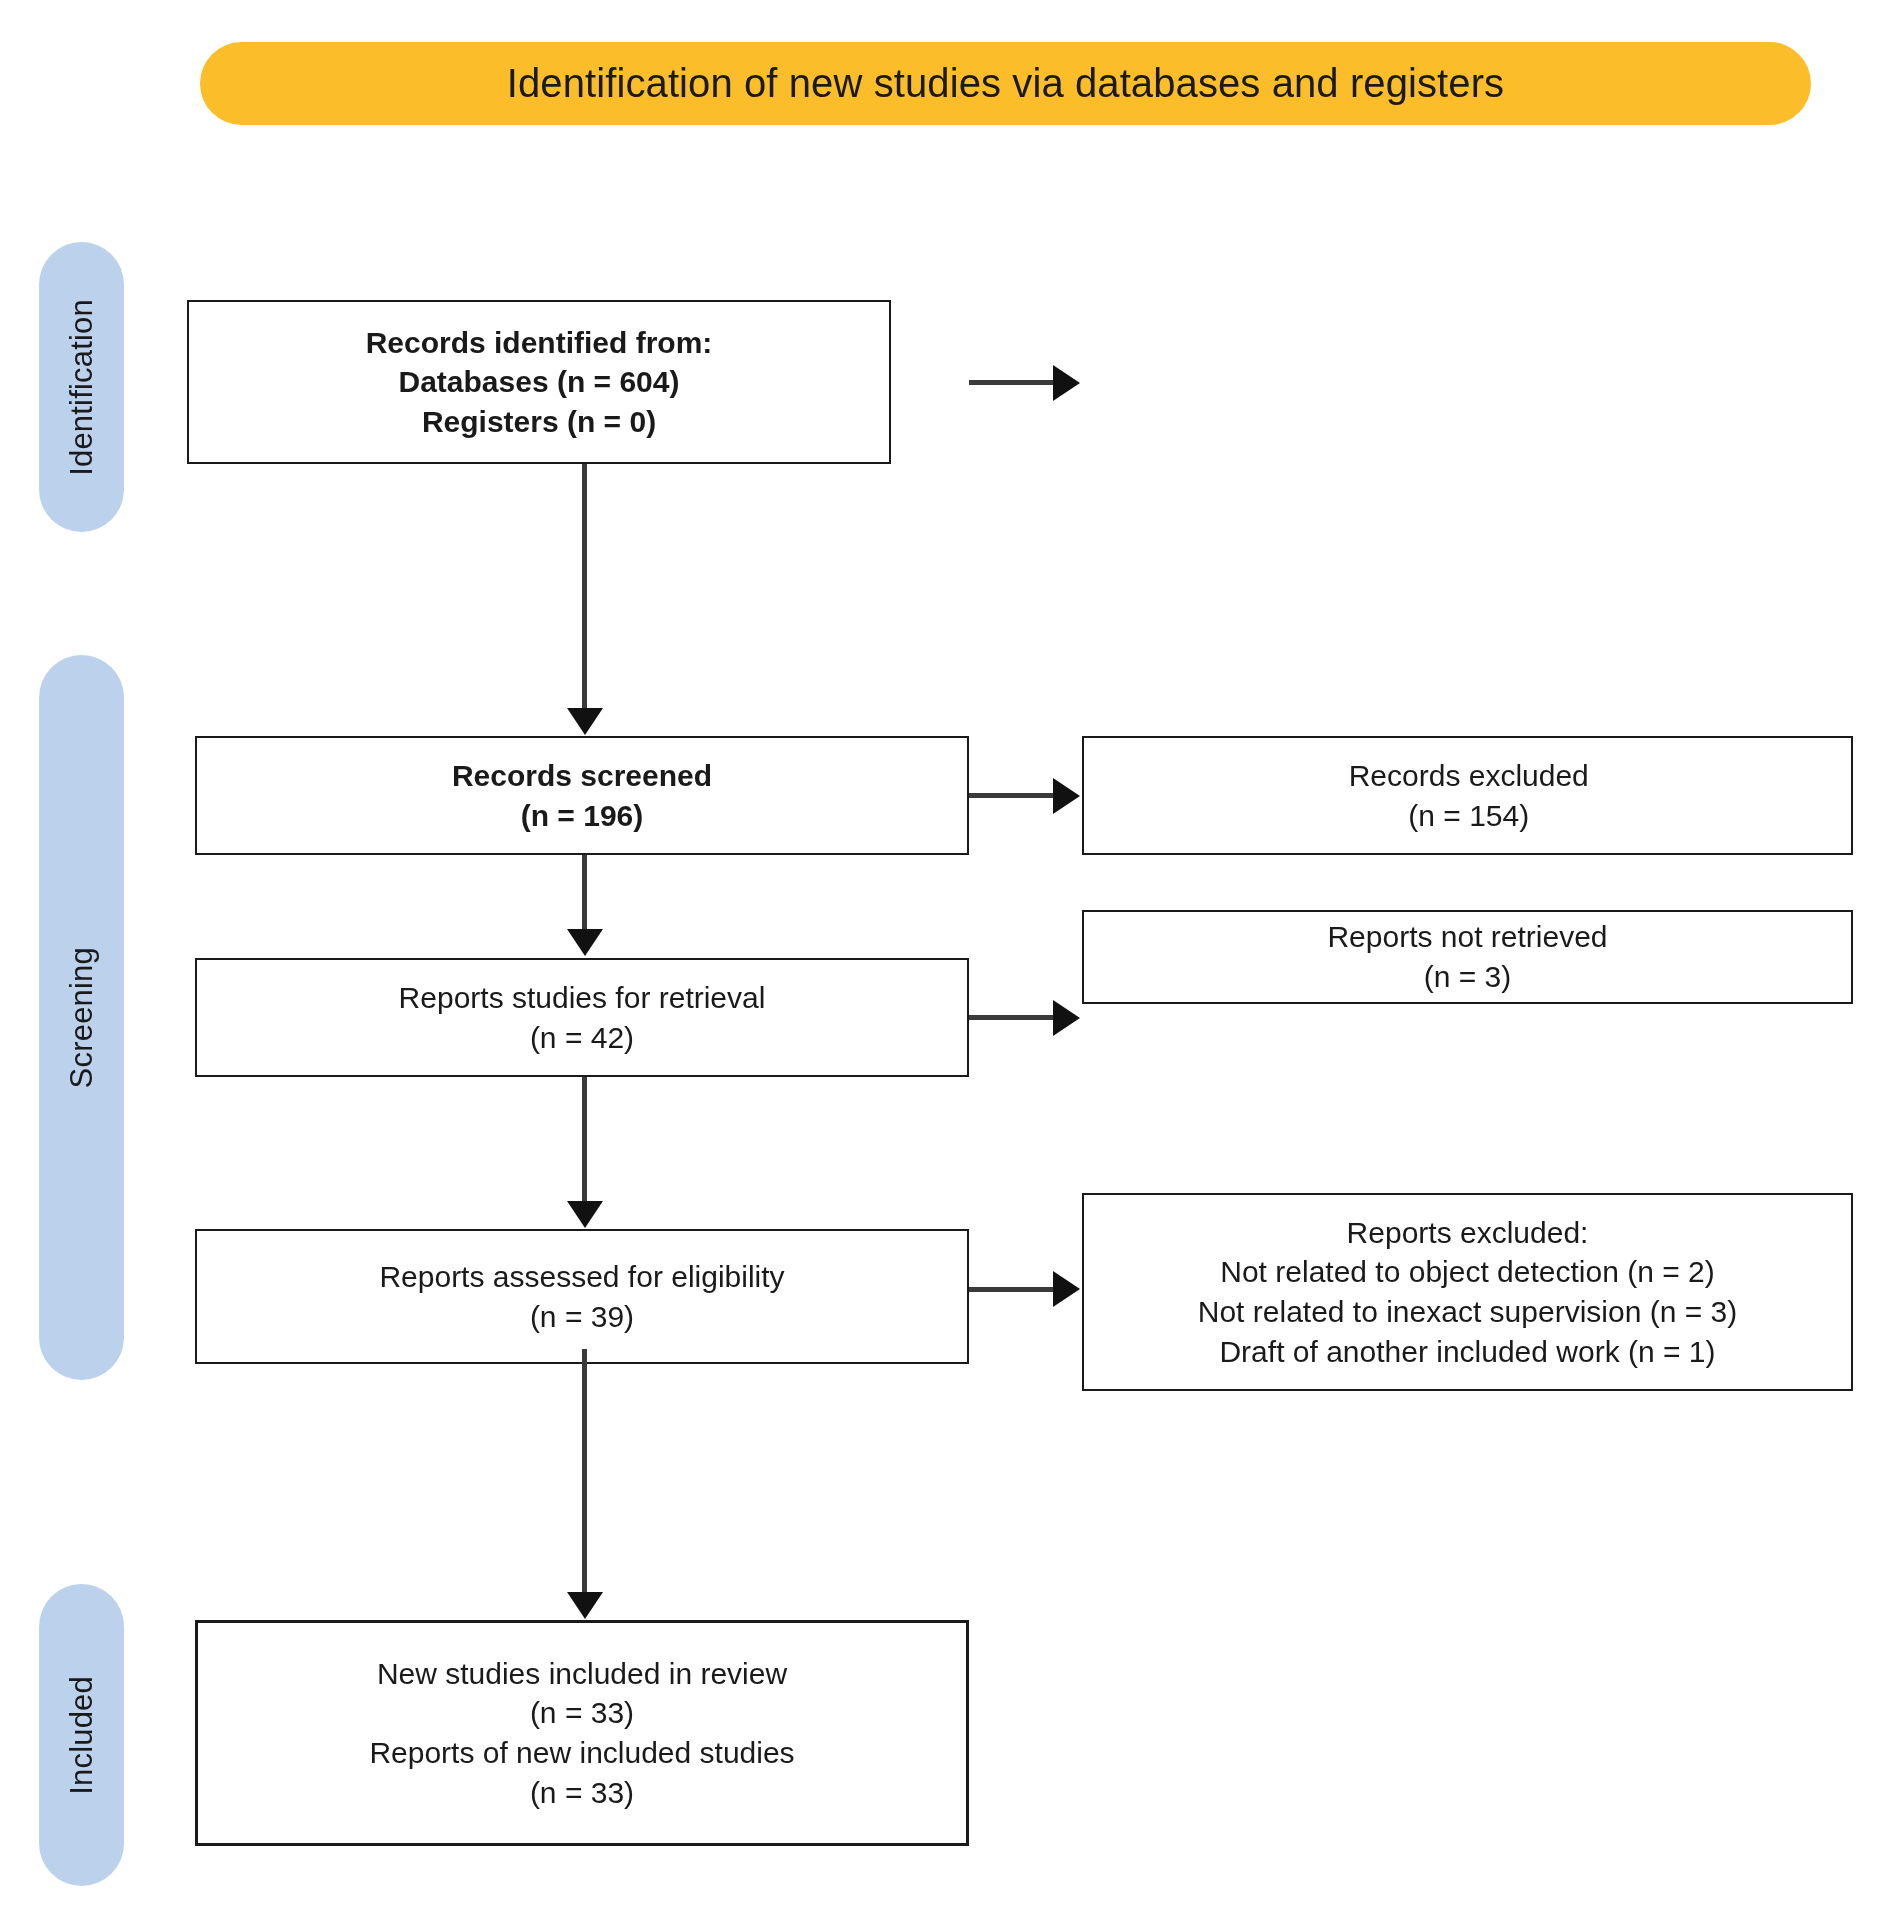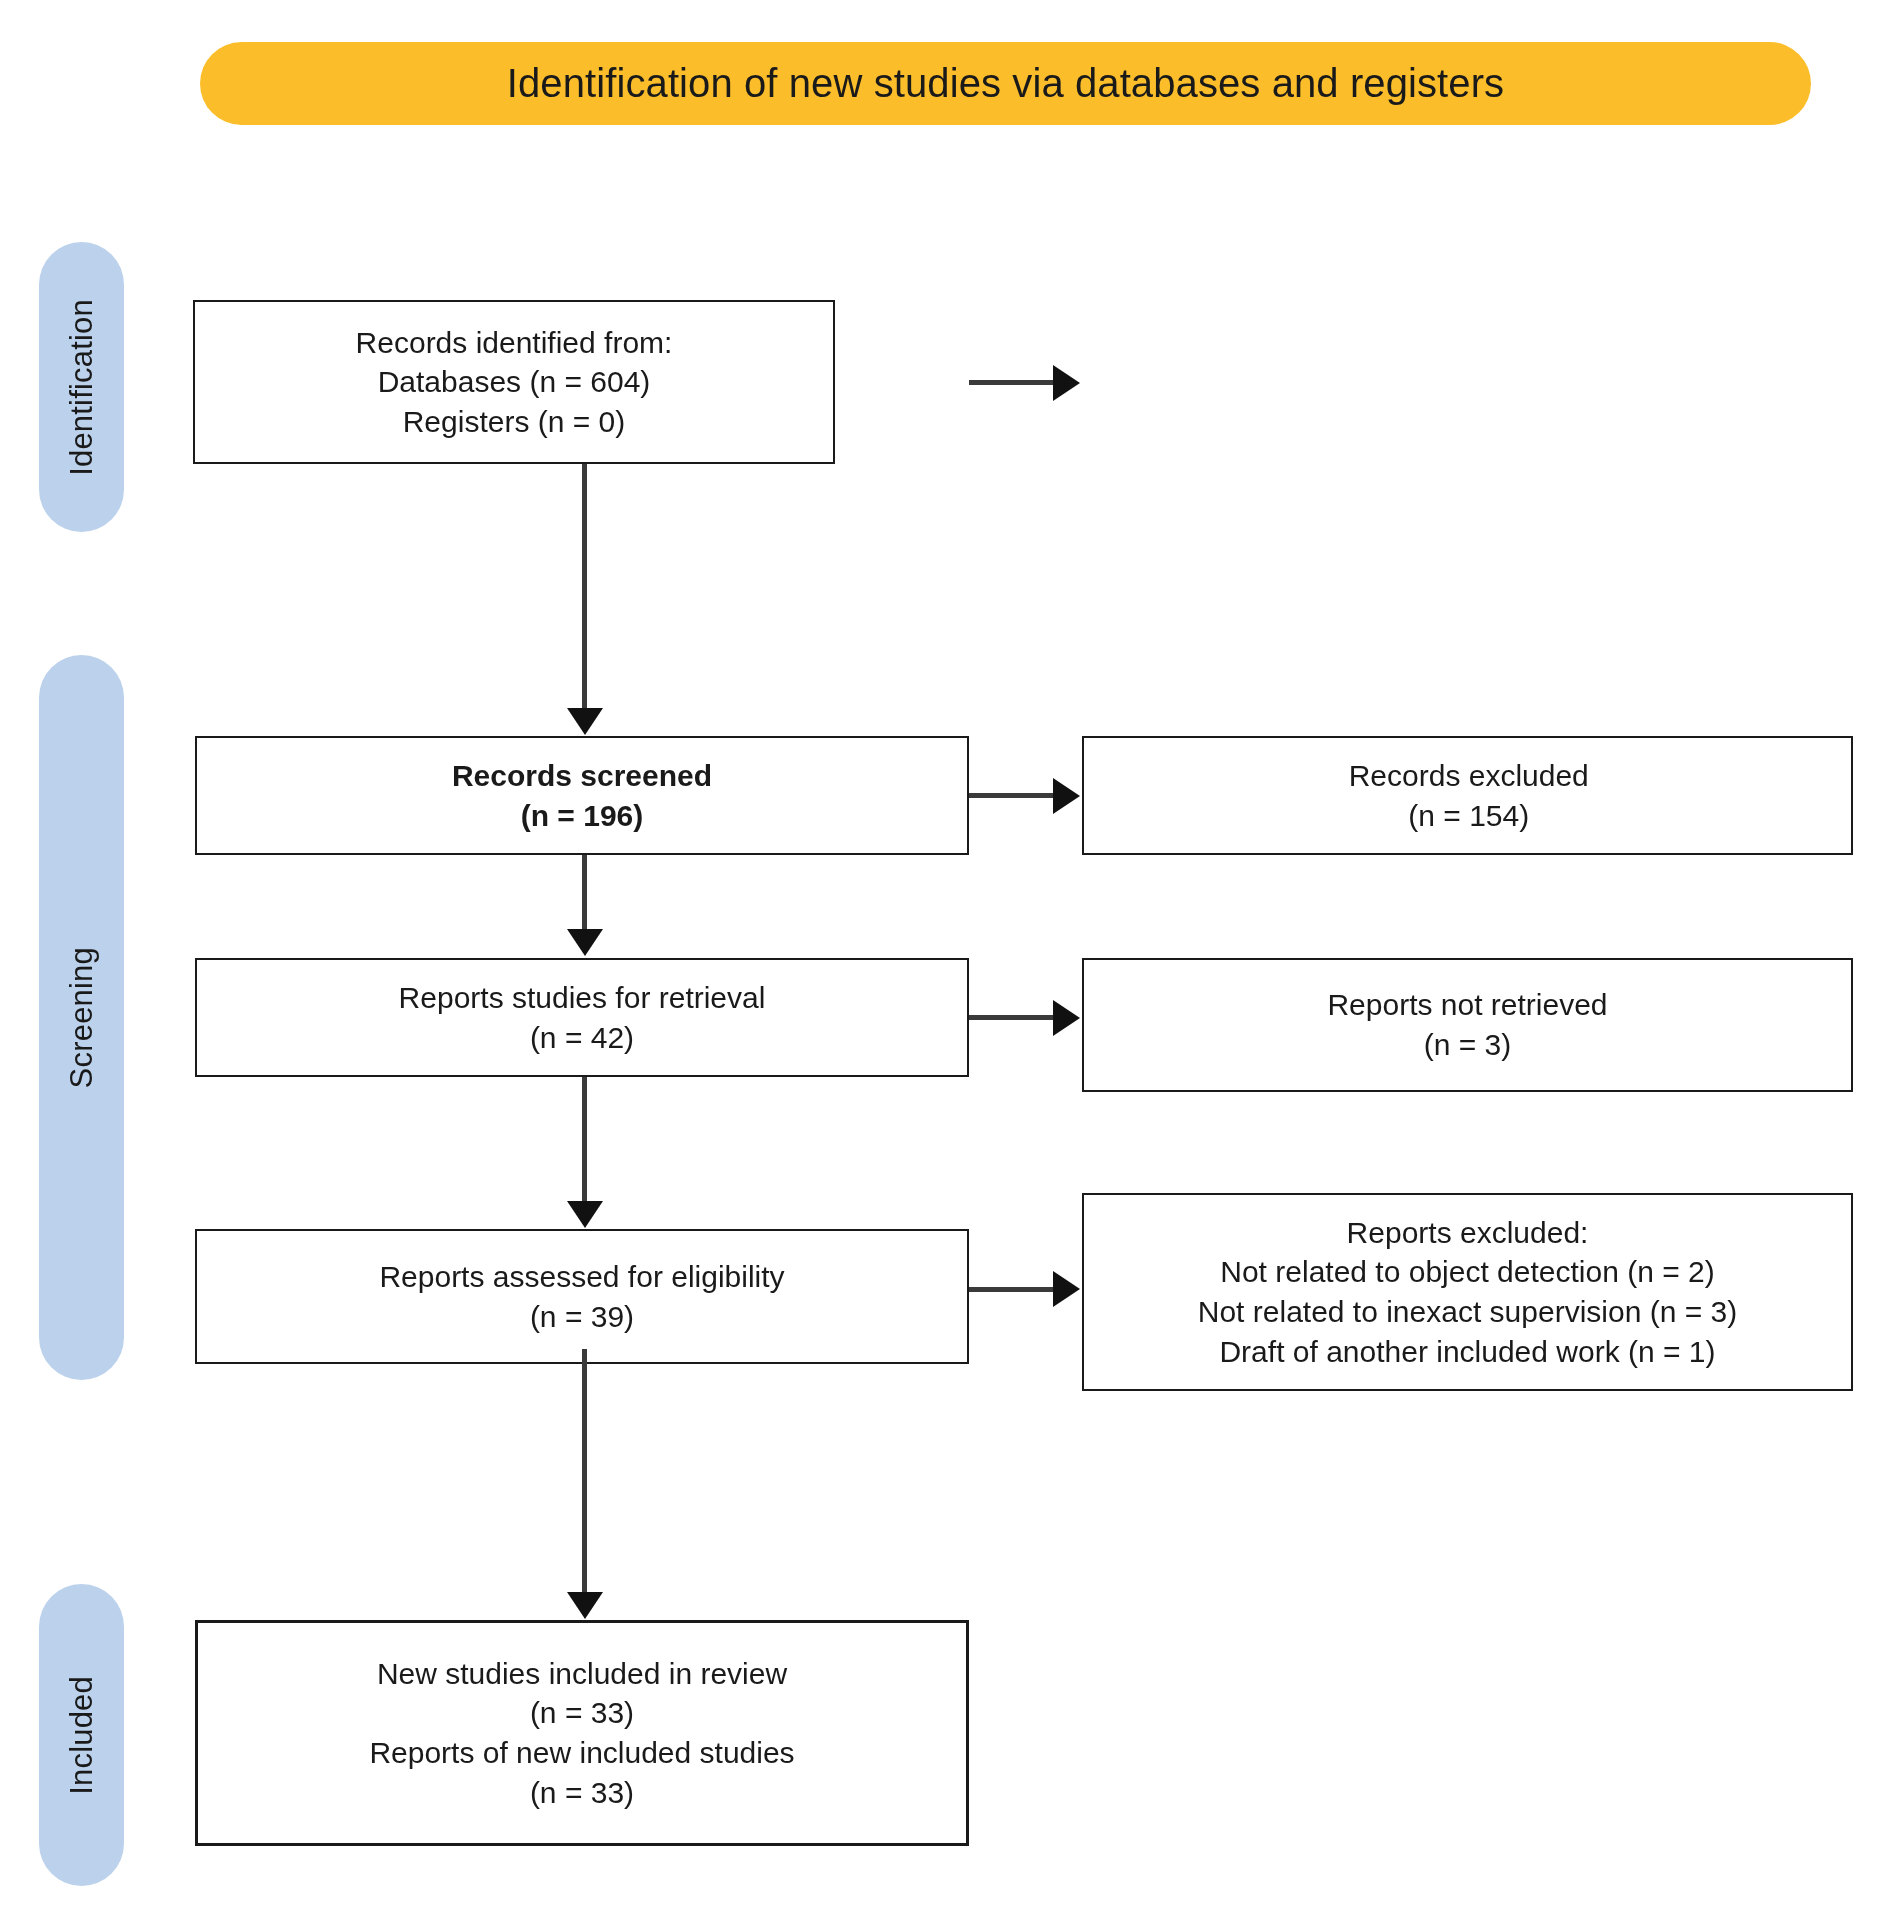--- a/index.html
+++ b/index.html
@@ -81,30 +81,30 @@
   .flow-box .line {
     font-size: 30px;
     line-height: 1.32;
     color: #1a1a1a;
     text-align: center;
     white-space: nowrap;
   }
   .flow-box.wrapline .line { white-space: normal; }
 
   
-  #box-identified   { left: 193px; top: 300px;  width: 642px; height: 164px; }
+  #box-identified   { left: 187px; top: 300px;  width: 704px; height: 164px; font-weight: bold; }
   #box-screened     { left: 195px; top: 736px;  width: 774px; height: 119px; font-weight: bold; }
   #box-sought       { left: 195px; top: 958px; width: 774px; height: 119px; }
   #box-assessed     { left: 195px; top: 1229px; width: 774px; height: 135px; }
   #box-included     { left: 195px; top: 1620px; width: 774px; height: 226px; border-width: 3.2px; }
 
   
   #box-removed      { left: 1082px; top: 258px;  width: 771px; height: 251px; }
   #box-excluded-rec { left: 1082px; top: 736px;  width: 771px; height: 119px; padding-left: 17px; }
-  #box-not-retr     { left: 1082px; top: 958px; width: 771px; height: 134px; }
+  #box-not-retr     { left: 1082px; top: 910px; width: 771px; height: 94px; }
   #box-reports-exc  { left: 1082px; top: 1193px; width: 771px; height: 198px; }
 
   
   .v-line {
     position: absolute;
     width: 4.8px;
     background: #3a3a3a;
   }
   .h-line {
     position: absolute;

